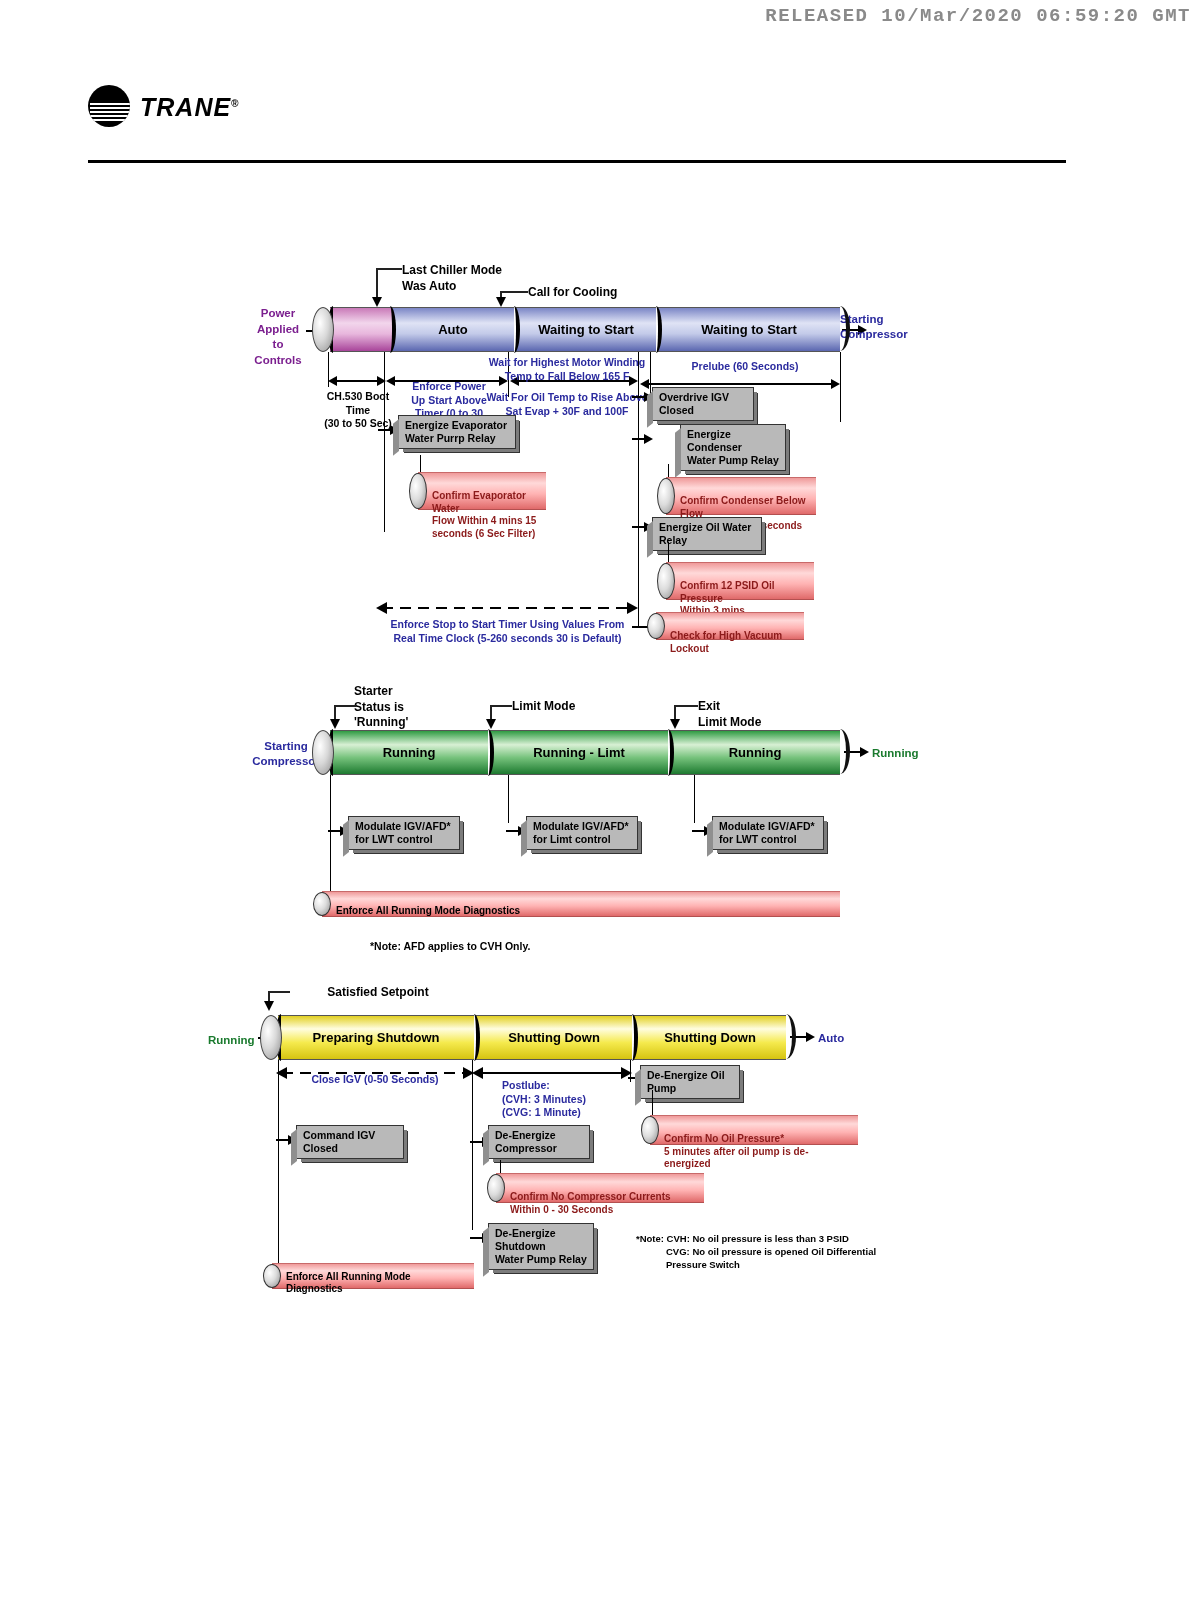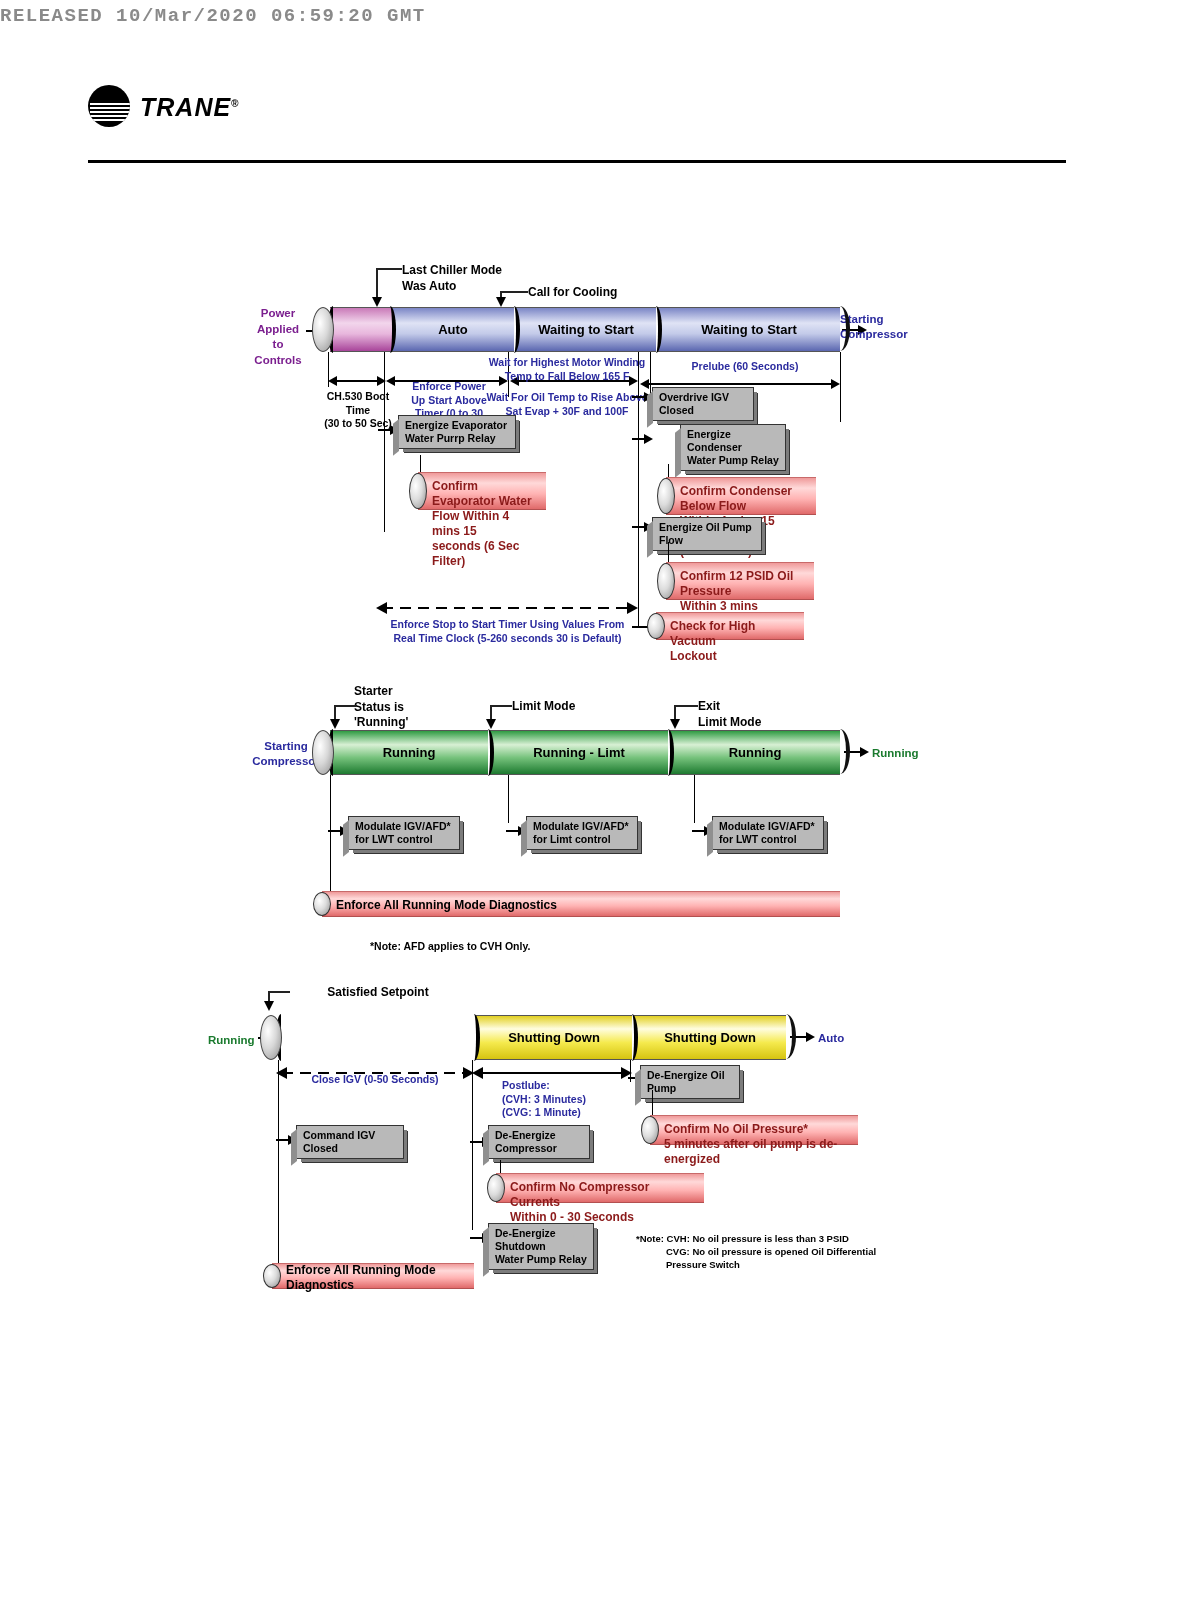--- a/index.html
+++ b/index.html
@@ -8,21 +8,21 @@
     width:1191px; height:1616px;
     background:#ffffff;
     font-family:"Liberation Sans", sans-serif;
     position:relative;
     overflow:hidden;
   }
 
   
   .released {
     position:absolute; top:5px; left:0; width:1191px;
-    text-align:left;
+    text-align:right;
     font-family:"Liberation Mono", monospace;
     font-size:19px; font-weight:bold; letter-spacing:1.5px;
     color:#8a8a8a;
   }
 
   .logo-wrap { position:absolute; left:88px; top:85px; width:160px; height:44px; }
   .logo-circle {
     position:absolute; left:0; top:0; width:42px; height:42px;
     border-radius:50%; background:#000;
     overflow:hidden;
@@ -90,22 +90,22 @@
   .gbox::before {
     content:""; position:absolute; left:-6px; top:3px;
     width:6px; height:100%; background:#8f8f8f;
     transform:skewY(-38deg); transform-origin:top right;
   }
 
   
   .pcyl {
     position:absolute;
     background:linear-gradient(to bottom,#ef9a9a 0%,#ffd9d9 28%,#ffb3b3 58%,#e06a6a 100%);
-    font-size:12px; font-weight:bold; line-height:1.25;
-    padding:6px 6px 3px 14px;
+    font-size:10px; font-weight:bold; line-height:1.25;
+    padding:17px 6px 3px 14px;
     border-top:1px solid #c86a6a; border-bottom:1px solid #b35050;
     color:#8b1a1a;
   }
   .pcyl.blacktext { color:#000; }
   .pcyl .pcap {
     position:absolute; left:-9px; top:0; width:18px; height:100%;
     border-radius:50%;
     background:radial-gradient(ellipse at 35% 35%, #ffffff 0%, #dcdcdc 45%, #8d8d8d 100%);
     border:1px solid #333;
   }
@@ -294,21 +294,21 @@
     <div>Confirm Condenser Below Flow</div>
     <div>Within 4 mins 15 seconds</div>
     <div>(6 Sec Filter)</div>
   </div>
 
   <svg class="arrow" style="left:382px;top:310px;" width="22" height="10">
     <line x1="0" y1="5" x2="13" y2="5" stroke="#000" stroke-width="2"></line>
     <polygon points="12,0 21,5 12,10" fill="#000"></polygon>
   </svg>
   <div class="gbox" style="left:402px;top:305px;width:110px;">
-    <div>Energize Oil Pump Flow</div>
+    <div>Energize Oil Water Relay</div>
   </div>
   <div class="line vline" style="left:418px;top:330px;height:20px;"></div>
 
   <div class="pcyl" style="left:416px;top:350px;width:148px;height:38px;">
     <div class="pcap"></div>
     <div>Confirm 12 PSID Oil</div>
     <div>Pressure</div>
     <div>Within 3 mins</div>
   </div>
 
@@ -441,20 +441,23 @@
 
   <div class="lbl green" style="left:8px;top:48px;width:62px;">Running</div>
   <svg class="arrow" style="left:58px;top:47px;" width="24" height="12">
     <line x1="0" y1="6" x2="15" y2="6" stroke="#000" stroke-width="2"></line>
     <polygon points="14,1 23,6 14,11" fill="#000"></polygon>
   </svg>
 
   <div class="cap" style="left:60px;top:30px;"></div>
   <div class="capline" style="left:76px;top:29px;"></div>
 
+  <div class="pipe yellow" style="left:78px;top:30px;width:196px;">
+    <span>Preparing Shutdown</span>
+  </div>
   <div class="divider" style="left:268px;top:29px;"></div>
 
   <div class="pipe yellow" style="left:276px;top:30px;width:156px;">
     <span>Shutting Down</span>
   </div>
   <div class="divider" style="left:426px;top:29px;"></div>
 
   <div class="pipe yellow" style="left:434px;top:30px;width:152px;">
     <span>Shutting Down</span>
   </div>

